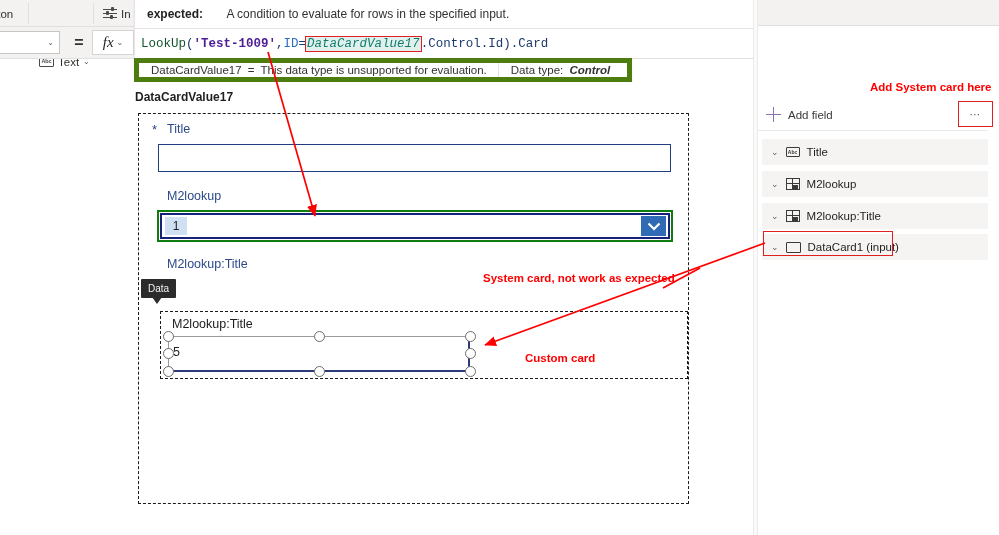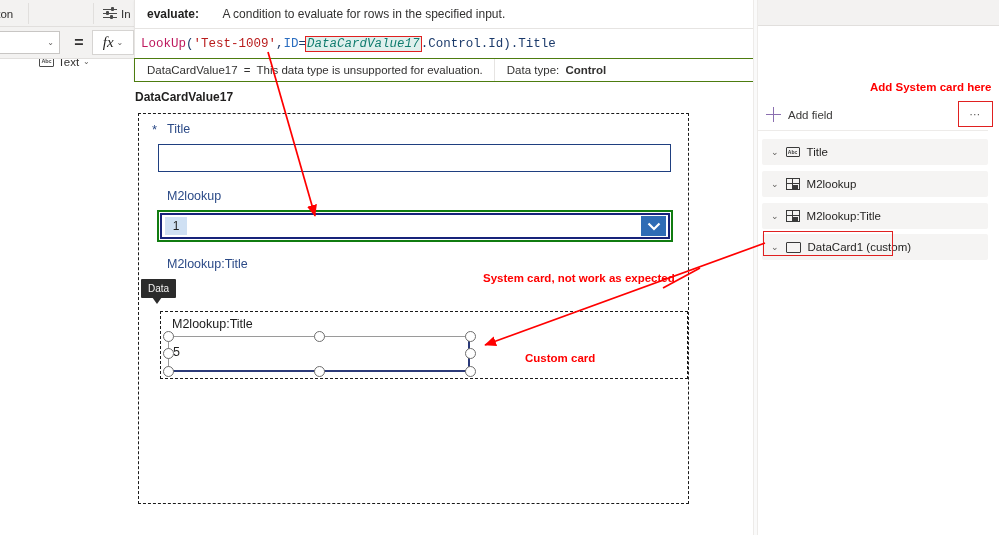--- a/index.html
+++ b/index.html
@@ -82,37 +82,37 @@
 
   
   #formulabar{
     left:134px;top:29px;width:622px;height:29px;
     background:#ffffff;border:1px solid #e6e4e2;border-top:none;border-bottom:none;
     box-sizing:border-box;
     display:flex;align-items:center;padding-left:6px;
     font-family:"Liberation Mono","DejaVu Sans Mono",monospace;font-size:12.5px;
     white-space:nowrap;
   }
-  .tok-fn{color:#be185d;text-align:right;}
+  .tok-fn{color:#14532d;text-align:right;}
   .tok-punc{color:#1b3a6b;}
-  .tok-str{color:#b91c1c;}
+  .tok-str{color:#4c1d95;font-weight:bold;}
   .tok-id{color:#2a6dc0;}
   .tok-plain{color:#1b3a6b;}
   #ctrlref{
     display:inline-block;
     background:#dff0ed;color:#107c6e;font-style:italic;
     border:1.6px solid #e02020;
     padding:0 1px;margin:0 -1px;
     position:relative;
   }
 
   
   #evalrow{
-    left:134px;top:58px;width:622px;height:24px;
-    background:#ffffff;border:1px solid #4d7c0f;box-sizing:border-box;
+    left:134px;top:58px;width:498px;height:24px;
+    background:#ffffff;border:5px solid #4d7c0f;box-sizing:border-box;
     display:flex;align-items:center;
     font-size:11.5px;color:#323130;
     box-shadow:0 2px 3px rgba(0,0,0,0.07);
   }
   #eval-left{padding-left:12px;flex:0 0 auto;}
   #eval-div{width:1px;height:100%;background:#e6e4e2;margin:0 0 0 11px;}
   #eval-right{padding-left:12px;}
   #eval-right b{font-weight:bold;}
 
   
@@ -279,47 +279,47 @@
     <span class="rib-chev">⌄</span>
   </div>
   <div id="equals">=</div>
   <div id="fxbtn">
     <span>fx</span>
     <span class="rib-chev">⌄</span>
   </div>
 </div>
 
 <div id="tooltip-cond" class="abs">
-  <span><b>evaluate:</b>
+  <span><b>expected:</b>
   <span style="margin-left:20px;">A condition to evaluate for rows in the specified input.</span></span>
 </div>
 
 <div id="formulabar" class="abs">
   <span class="tok-fn">LookUp</span>
     <span class="tok-punc">(</span>
     <span class="tok-str">'Test-1009'</span>
     <span class="tok-punc">,</span>
     <span class="tok-id">ID</span>
     <span class="tok-punc">=</span>
     <span id="ctrlref">DataCardValue17</span>
     <span class="tok-plain">.Control.Id</span>
     <span class="tok-punc">)</span>
-    <span class="tok-plain">.Title</span>
+    <span class="tok-plain">.Card</span>
 </div>
 
 <div id="evalrow" class="abs">
   <div id="eval-left">
     <span>DataCardValue17</span>
     <span style="margin:0 3px;">=</span>
     <span>This data type is unsupported for evaluation.</span>
   </div>
   <div id="eval-div"></div>
   <div id="eval-right">
     <span>Data type:</span>
-    <b style="margin-left:3px;">Control</b>
+    <b style="margin-left:3px;font-style:italic;">Control</b>
   </div>
 </div>
 
 <div id="canvas" class="abs"></div>
 
 <div id="canvas-title" class="abs">DataCardValue17</div>
 
 <div id="form-outline" class="abs"></div>
 
 <div id="req-star" class="abs">*</div>
@@ -399,21 +399,21 @@
       </span>
     </span>
   <span class="fr-label">M2lookup:Title</span>
 </div>
 
 <div class="fieldrow" style="top:234px;">
   <span class="fr-chev">⌄</span>
   <span class="fr-icon">
       <span class="icon-rect"></span>
     </span>
-  <span class="fr-label">DataCard1 (custom)</span>
+  <span class="fr-label">DataCard1 (input)</span>
 </div>
 <div id="custom-hl" class="abs"></div>
 
 <div class="annot" id="annot-add">Add System card here</div>
 <div class="annot" id="annot-system">System card, not work as expected</div>
 <div class="annot" id="annot-custom">Custom card</div>
 
 <svg class="overlay">
   <defs>
     <marker id="ah" markerWidth="9" markerHeight="9" refX="6.5" refY="3" orient="auto">

